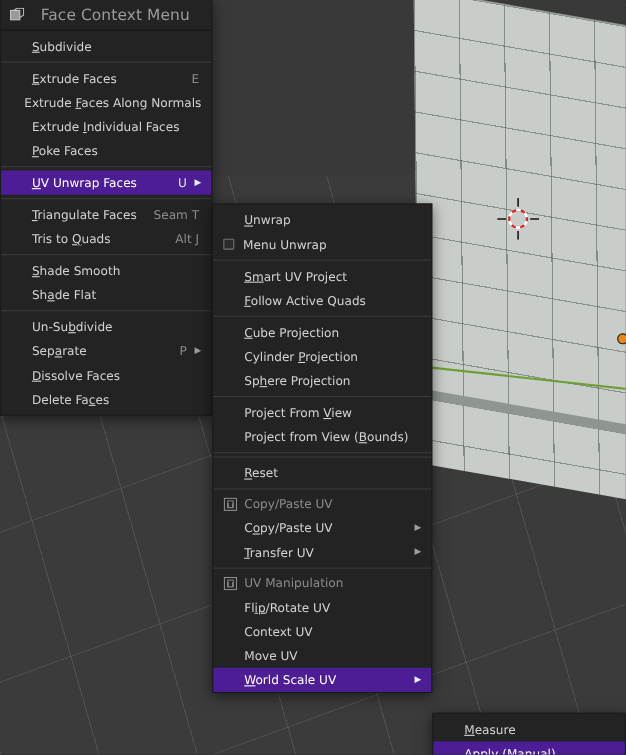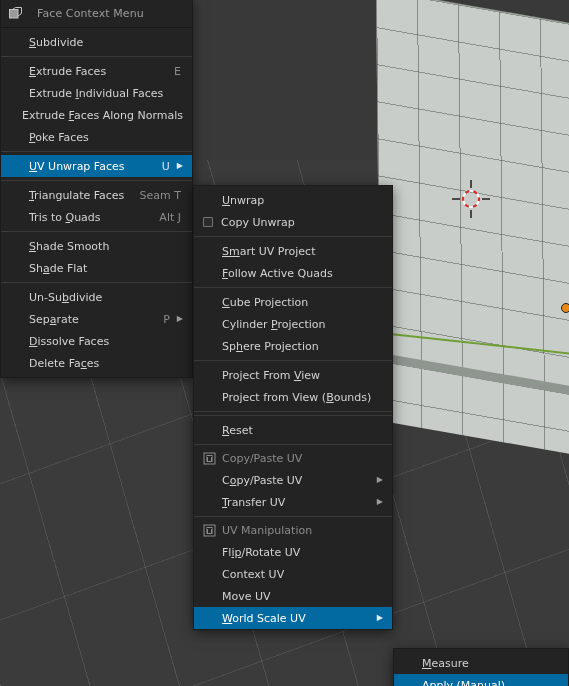--- a/index.html
+++ b/index.html
@@ -109,21 +109,21 @@
   .menu-header {
     display: flex;
     align-items: center;
     height: 27px;
     padding: 0 8px;
     background: #232323;
     border-bottom: 1px solid #161616;
   }
   .menu-header .hdr-label {
     color: #9a9a9a;
-    font-size: 11px;
+    font-size: 14px;
     margin-left: 9px;
     letter-spacing: 0.1px;
   }
 
   .item {
     position: relative;
     display: flex;
     align-items: center;
     height: 22px;
     padding: 0 9px 0 9px;
@@ -142,21 +142,21 @@
     padding-right: 2px;
   }
   .item .arrow {
     color: #9b9b9b;
     font-size: 8px;
     margin-left: 5px;
     line-height: 1;
   }
   .item .indent { display: inline-block; width: 19px; flex: 0 0 19px; }
   .item.selected {
-    background: #0369a1;
+    background: #4c1d95;
     color: #ffffff;
   }
   .item.selected .shortcut { color: #dbe4f2; }
   .item.selected .arrow { color: #e6edf8; }
 
   .item.section {
     color: #8b8b8b;
     height: 21px;
   }
   .item.section .lbl { color: #8b8b8b; }
@@ -231,26 +231,26 @@
       </div>
       <div class="sep"></div>
       <div class="item">
         <span class="indent"></span>
         <span class="lbl"><u class="acc">E</u>xtrude Faces</span>
         <span class="spacer"></span>
         <span class="shortcut">E</span>
       </div>
       <div class="item">
         <span class="indent"></span>
+        <span class="lbl">Extrude <u class="acc">F</u>aces Along Normals</span>
+        <span class="spacer"></span>
+      </div>
+      <div class="item">
+        <span class="indent"></span>
         <span class="lbl">Extrude <u class="acc">I</u>ndividual Faces</span>
-        <span class="spacer"></span>
-      </div>
-      <div class="item">
-        <span class="indent"></span>
-        <span class="lbl">Extrude <u class="acc">F</u>aces Along Normals</span>
         <span class="spacer"></span>
       </div>
       <div class="item">
         <span class="indent"></span>
         <span class="lbl"><u class="acc">P</u>oke Faces</span>
         <span class="spacer"></span>
       </div>
       <div class="sep"></div>
       <div class="item selected">
         <span class="indent"></span>
@@ -313,21 +313,21 @@
 <div class="menu" id="menu-uv">
   <div class="pad-top"></div>
   <div id="uv-menu-body">
       <div class="item">
         <span class="indent"></span>
         <span class="lbl"><u class="acc">U</u>nwrap</span>
         <span class="spacer"></span>
       </div>
       <div class="item">
         <span class="checkbox"></span>
-        <span class="lbl">Copy Unwrap</span>
+        <span class="lbl">Menu Unwrap</span>
         <span class="spacer"></span>
       </div>
       <div class="sep"></div>
       <div class="item">
         <span class="indent"></span>
         <span class="lbl"><u class="acc">Sm</u>art UV Project</span>
         <span class="spacer"></span>
       </div>
       <div class="item">
         <span class="indent"></span>

